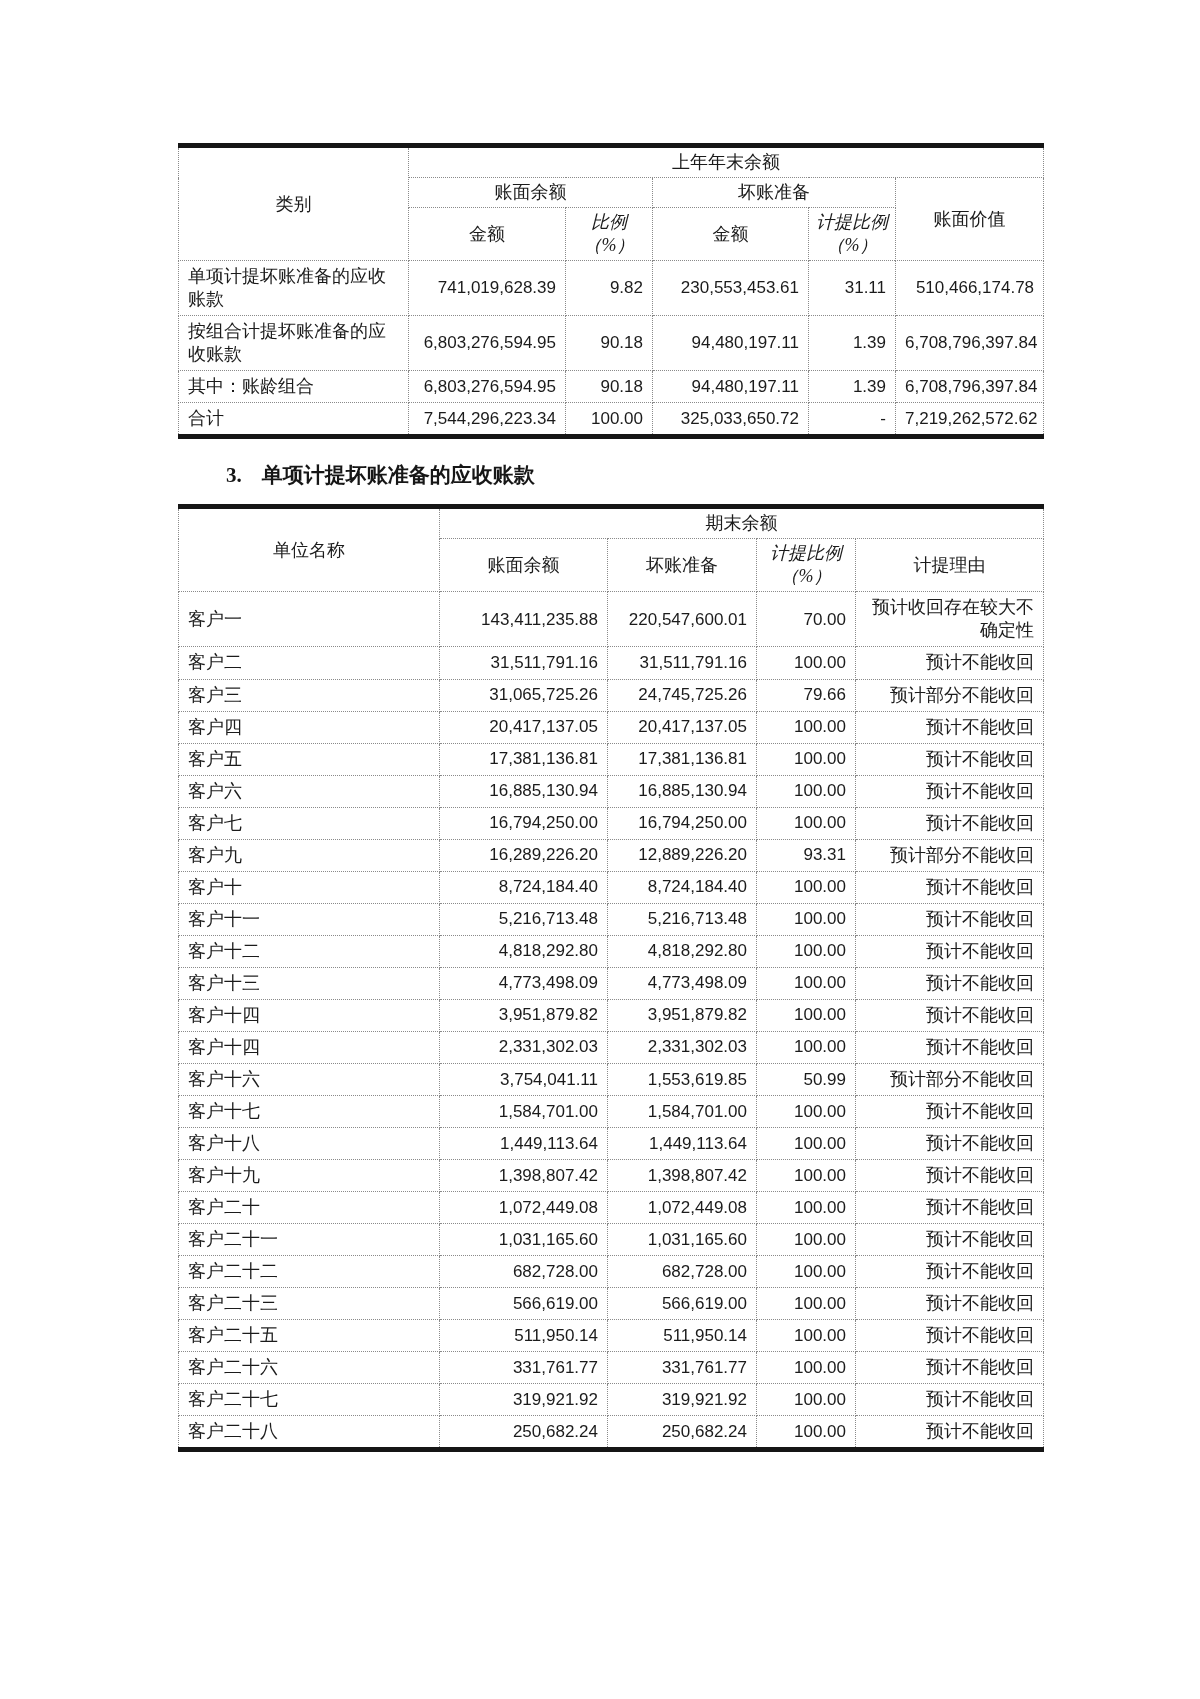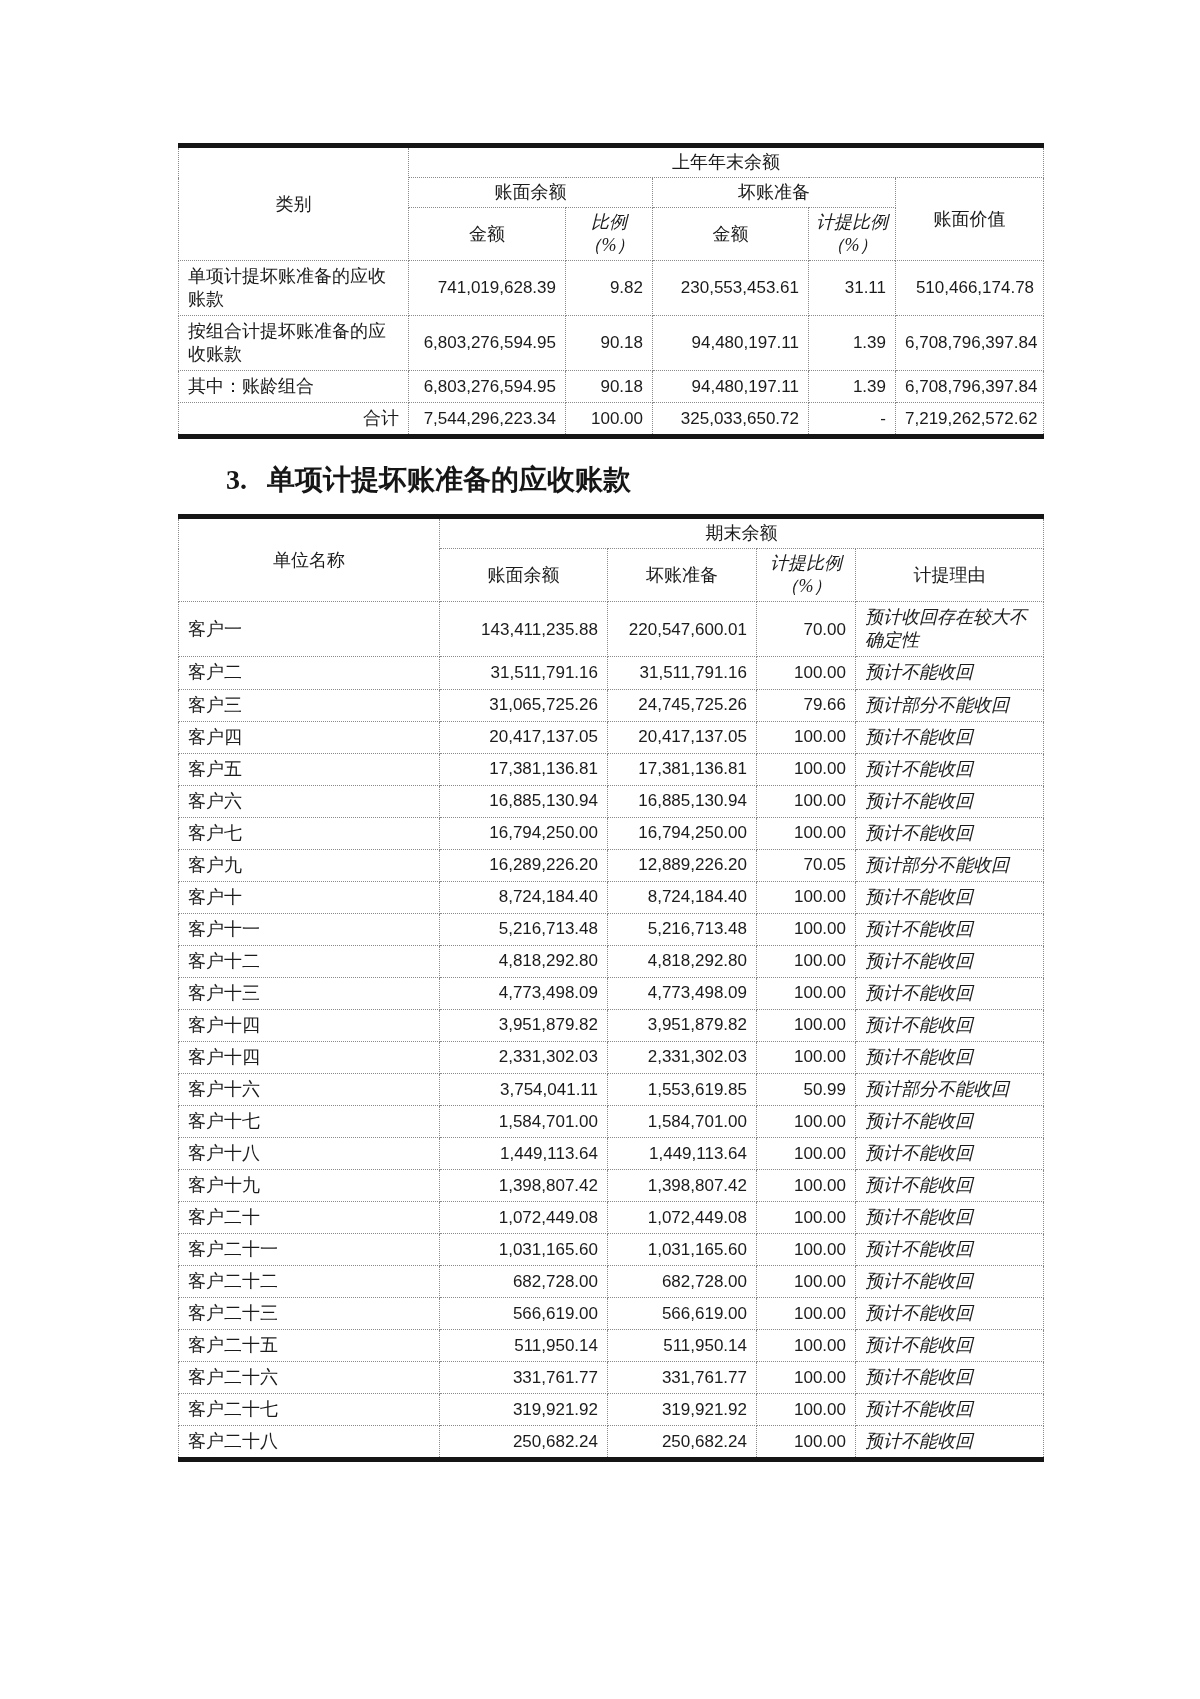--- a/index.html
+++ b/index.html
@@ -45,28 +45,28 @@
     line-height: 1.28;
     vertical-align: middle;
   }
   .cat   { text-align: left; }
   .num   {
     font-family: "Liberation Sans", "DejaVu Sans", sans-serif;
     font-size: 17px;
     text-align: right;
     white-space: nowrap;
   }
-  .reason { text-align: left; font-style: italic; }
+  .reason { text-align: right; }
   
-  .t1 tbody tr:last-child td:first-child { text-align: right; }
+  .t1 tbody tr:last-child td:first-child { text-align: left; }
   .two-line span { display: block; font-style: italic; }
   .heading {
     margin: 22px 0 15px 48px;
     font-weight: bold;
-    font-size: 28px;
+    font-size: 21px;
     color: #161616;
   }
   .heading .hnum { margin-right: 20px; }
 </style>
 </head>
 <body>
 
 <div class="page">
   <div class="content">
 
@@ -224,21 +224,21 @@
             <td class="num">16,794,250.00</td>
             <td class="num">16,794,250.00</td>
             <td class="num">100.00</td>
             <td class="reason">预计不能收回</td>
           </tr>
 
           <tr>
             <td class="cat">客户九</td>
             <td class="num">16,289,226.20</td>
             <td class="num">12,889,226.20</td>
-            <td class="num">70.05</td>
+            <td class="num">93.31</td>
             <td class="reason">预计部分不能收回</td>
           </tr>
 
           <tr>
             <td class="cat">客户十</td>
             <td class="num">8,724,184.40</td>
             <td class="num">8,724,184.40</td>
             <td class="num">100.00</td>
             <td class="reason">预计不能收回</td>
           </tr>

